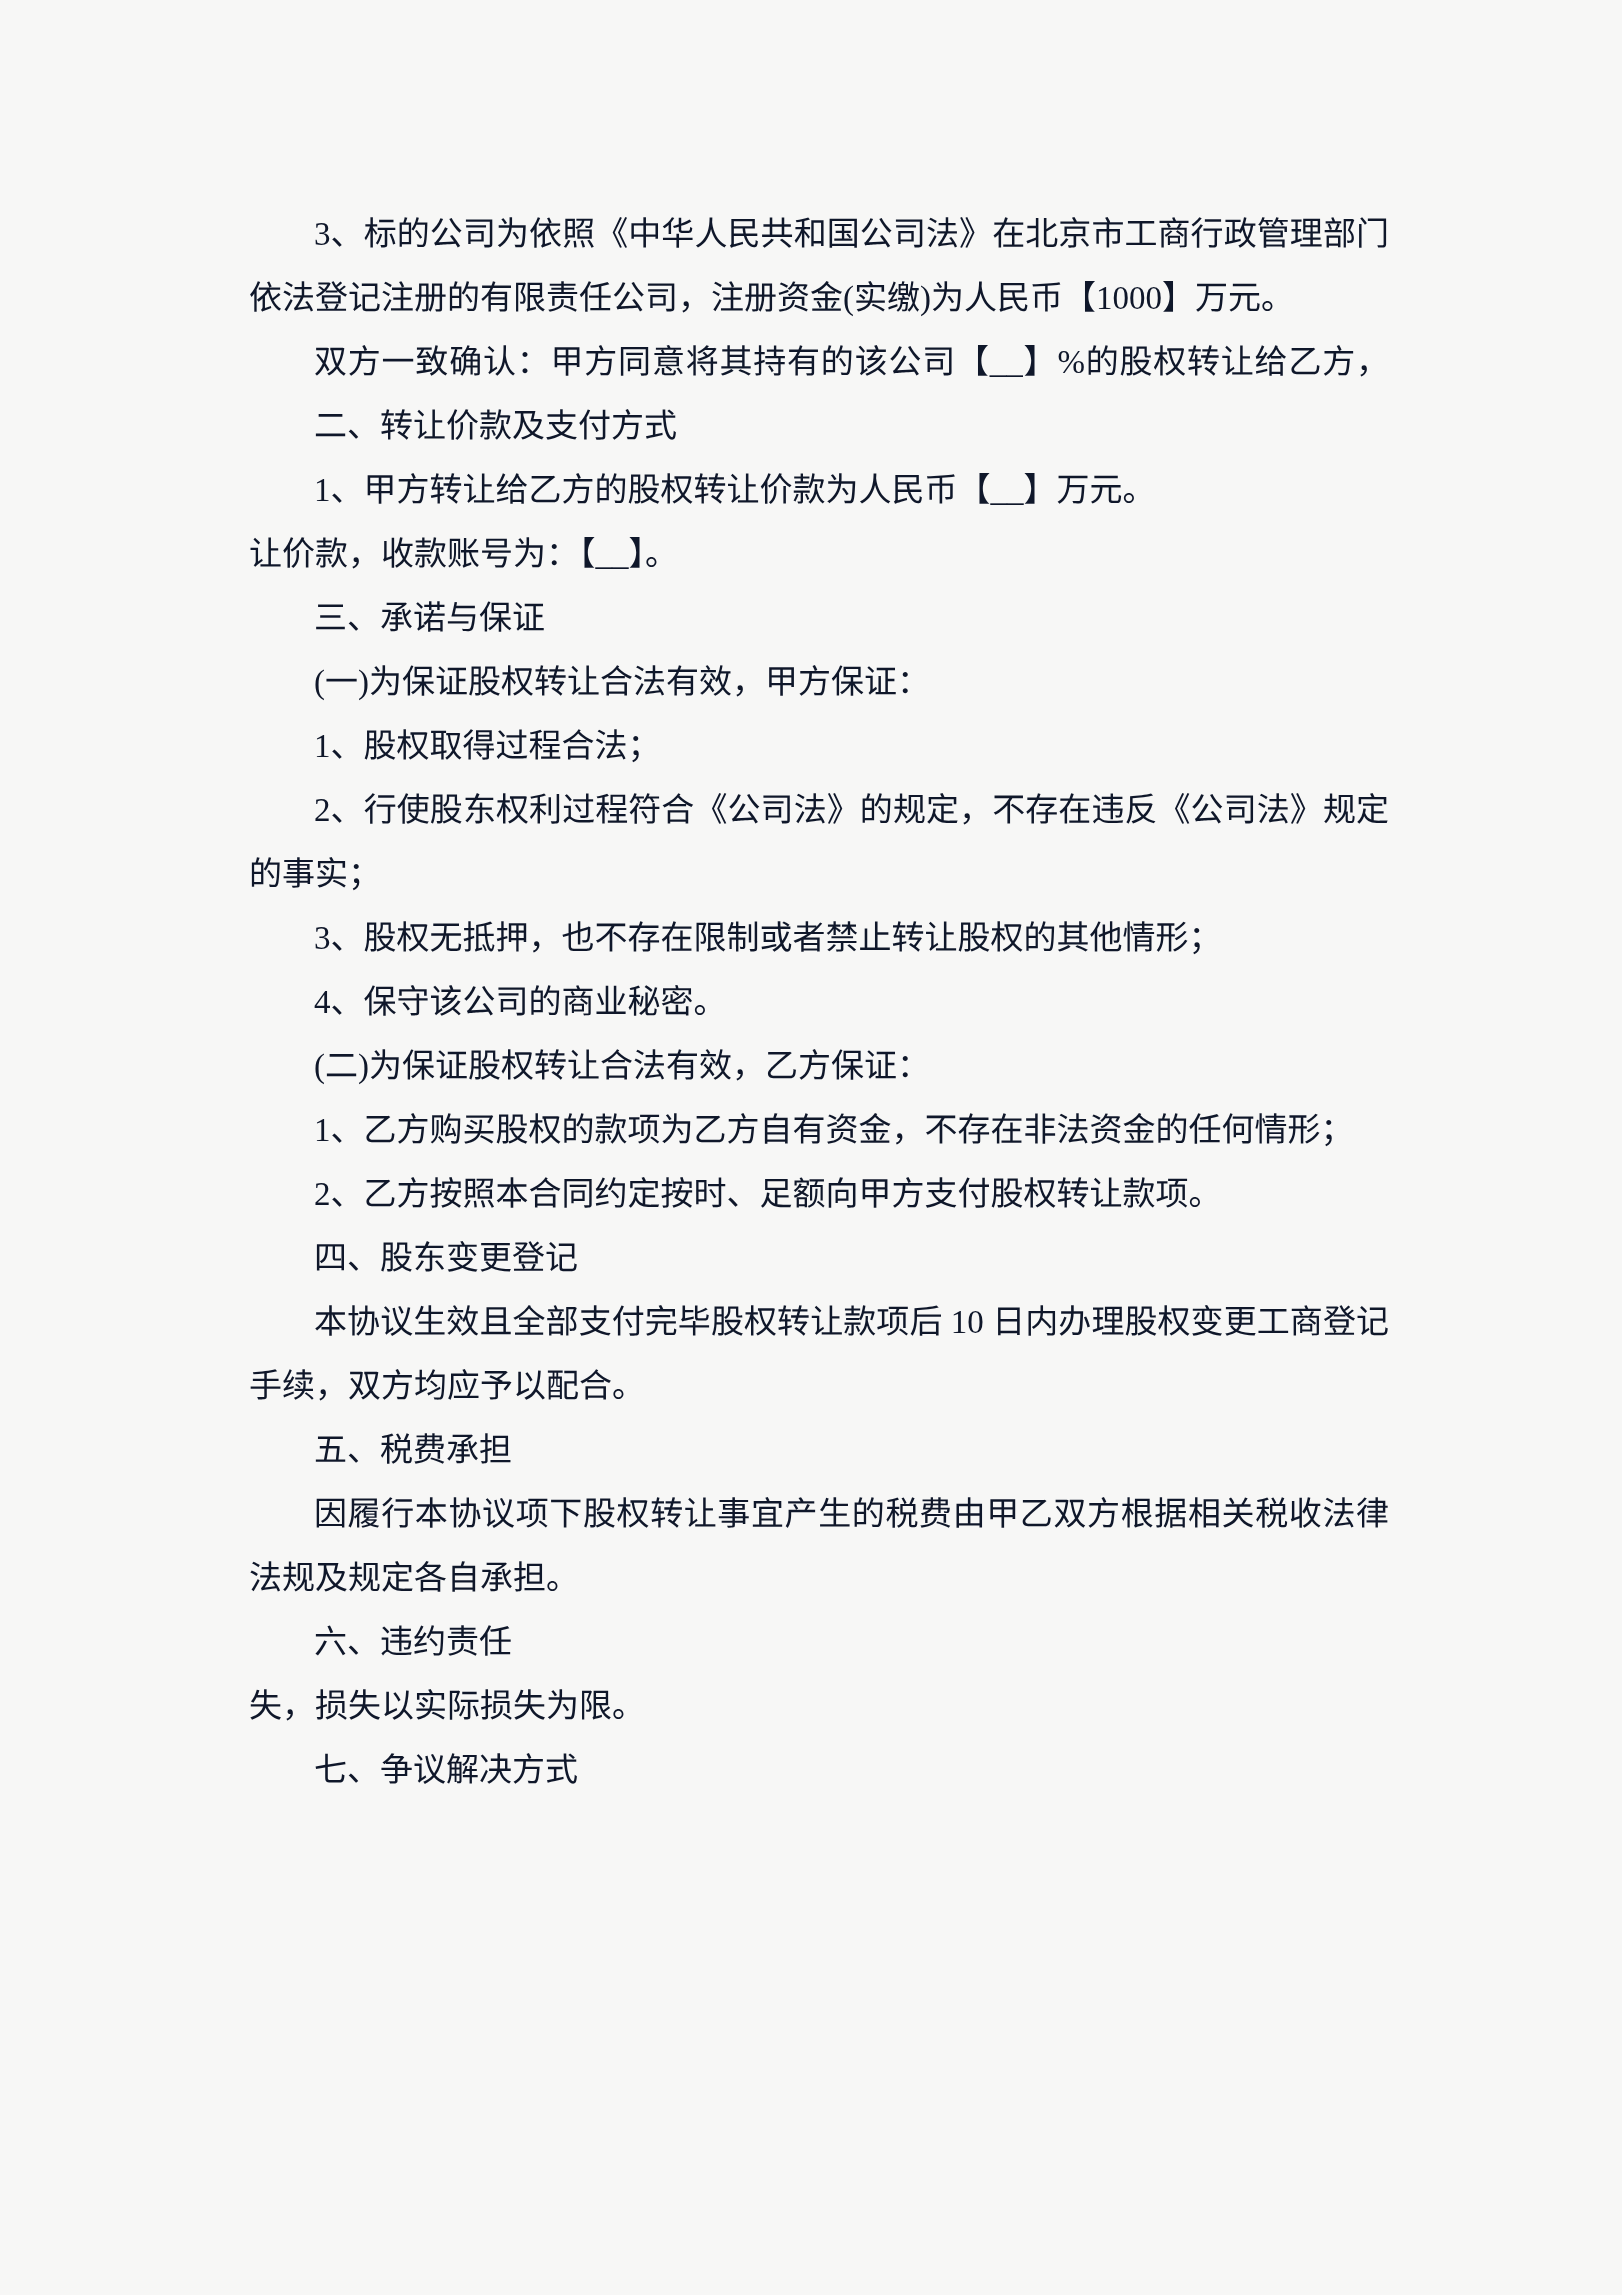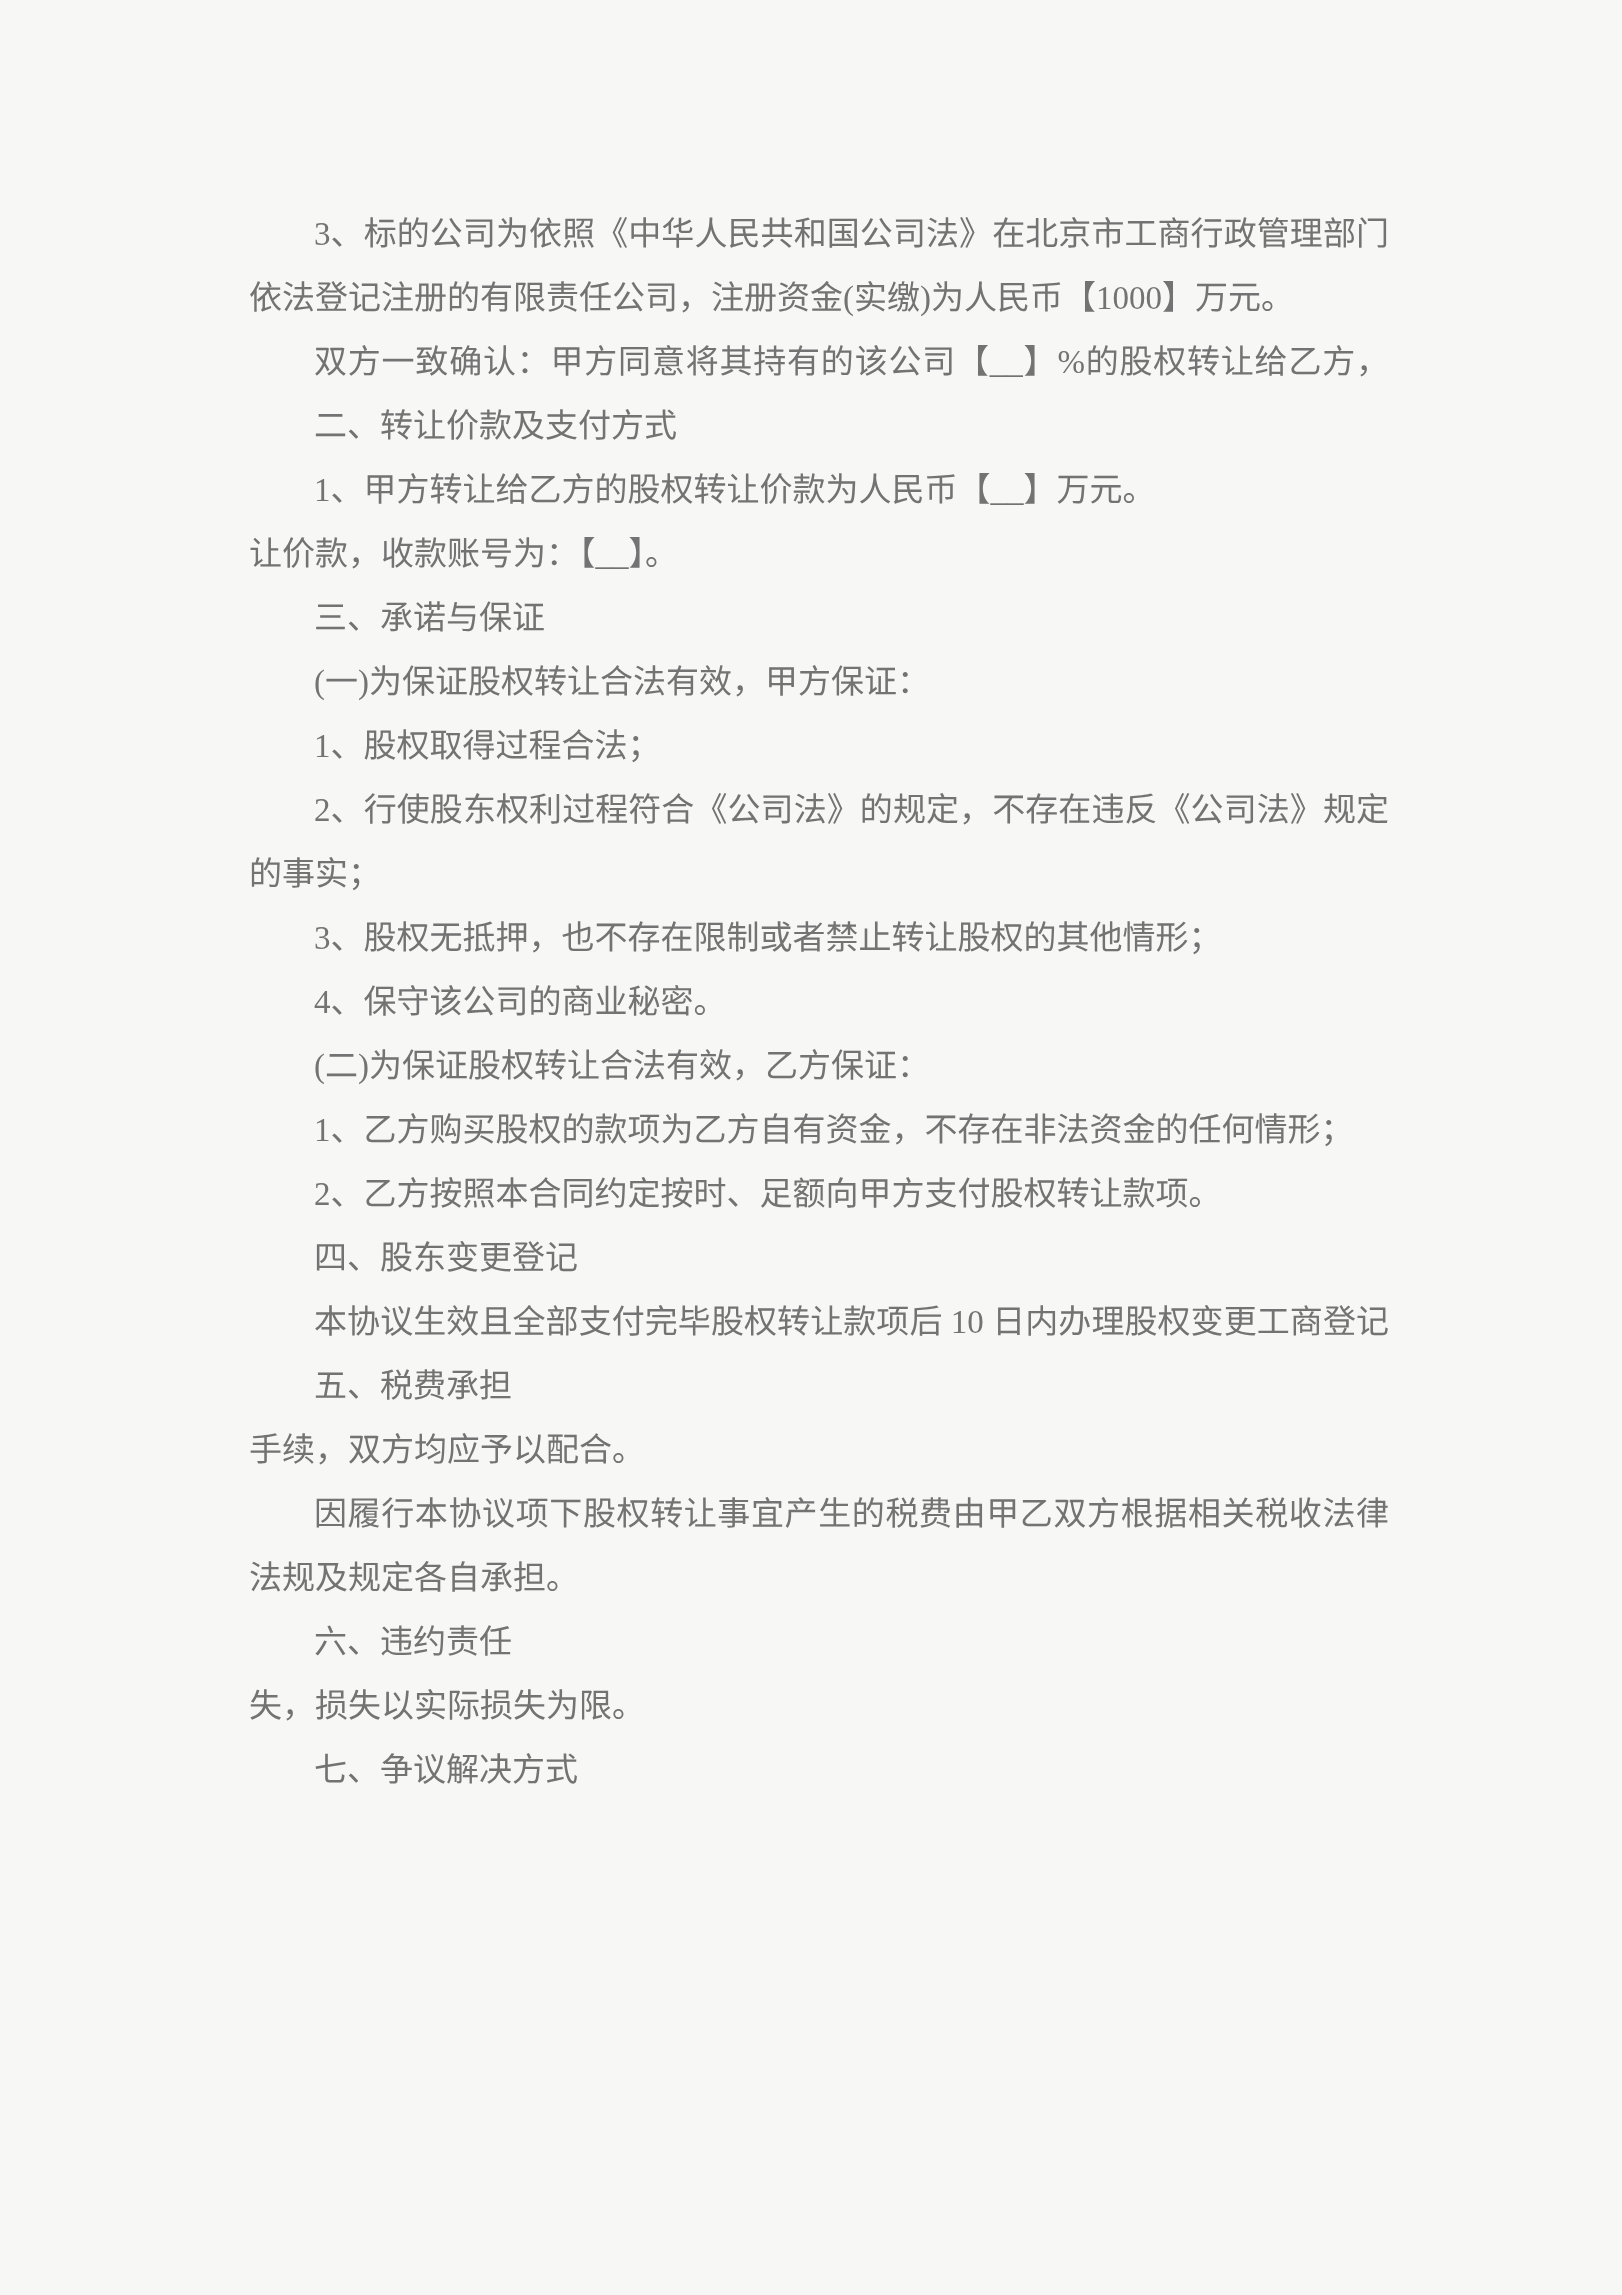--- a/index.html
+++ b/index.html
@@ -46,41 +46,41 @@
   .line.fill {
     text-align: justify;
     text-align-last: justify;
     text-justify: inter-ideograph;
   }
 </style>
 </head>
 <body style="background: rgb(247, 247, 246);">
 
 <div class="page" style="background: rgb(247, 247, 246);">
-  <div class="doc" id="doc" style="color: #737373;">
+  <div class="doc" id="doc" style="color: #0f172a;">
       <div class="line ind fill">3、标的公司为依照《中华人民共和国公司法》在北京市工商行政管理部门</div>
       <div class="line">依法登记注册的有限责任公司，注册资金(实缴)为人民币【1000】万元。</div>
       <div class="line ind fill">双方一致确认：甲方同意将其持有的该公司【__】%的股权转让给乙方，乙</div>
       <div class="line ind">二、转让价款及支付方式</div>
       <div class="line ind">1、甲方转让给乙方的股权转让价款为人民币【__】万元。</div>
       <div class="line">让价款，收款账号为：【__】。</div>
       <div class="line ind">三、承诺与保证</div>
       <div class="line ind">(一)为保证股权转让合法有效，甲方保证：</div>
       <div class="line ind">1、股权取得过程合法；</div>
       <div class="line ind fill">2、行使股东权利过程符合《公司法》的规定，不存在违反《公司法》规定</div>
       <div class="line">的事实；</div>
       <div class="line ind">3、股权无抵押，也不存在限制或者禁止转让股权的其他情形；</div>
       <div class="line ind">4、保守该公司的商业秘密。</div>
       <div class="line ind">(二)为保证股权转让合法有效，乙方保证：</div>
       <div class="line ind">1、乙方购买股权的款项为乙方自有资金，不存在非法资金的任何情形；</div>
       <div class="line ind">2、乙方按照本合同约定按时、足额向甲方支付股权转让款项。</div>
       <div class="line ind">四、股东变更登记</div>
       <div class="line ind fill">本协议生效且全部支付完毕股权转让款项后 10 日内办理股权变更工商登记</div>
+      <div class="line">手续，双方均应予以配合。</div>
       <div class="line ind">五、税费承担</div>
-      <div class="line">手续，双方均应予以配合。</div>
       <div class="line ind fill">因履行本协议项下股权转让事宜产生的税费由甲乙双方根据相关税收法律</div>
       <div class="line">法规及规定各自承担。</div>
       <div class="line ind">六、违约责任</div>
       <div class="line">失，损失以实际损失为限。</div>
       <div class="line ind">七、争议解决方式</div>
     </div>
 </div>
 
 
 </body></html>

